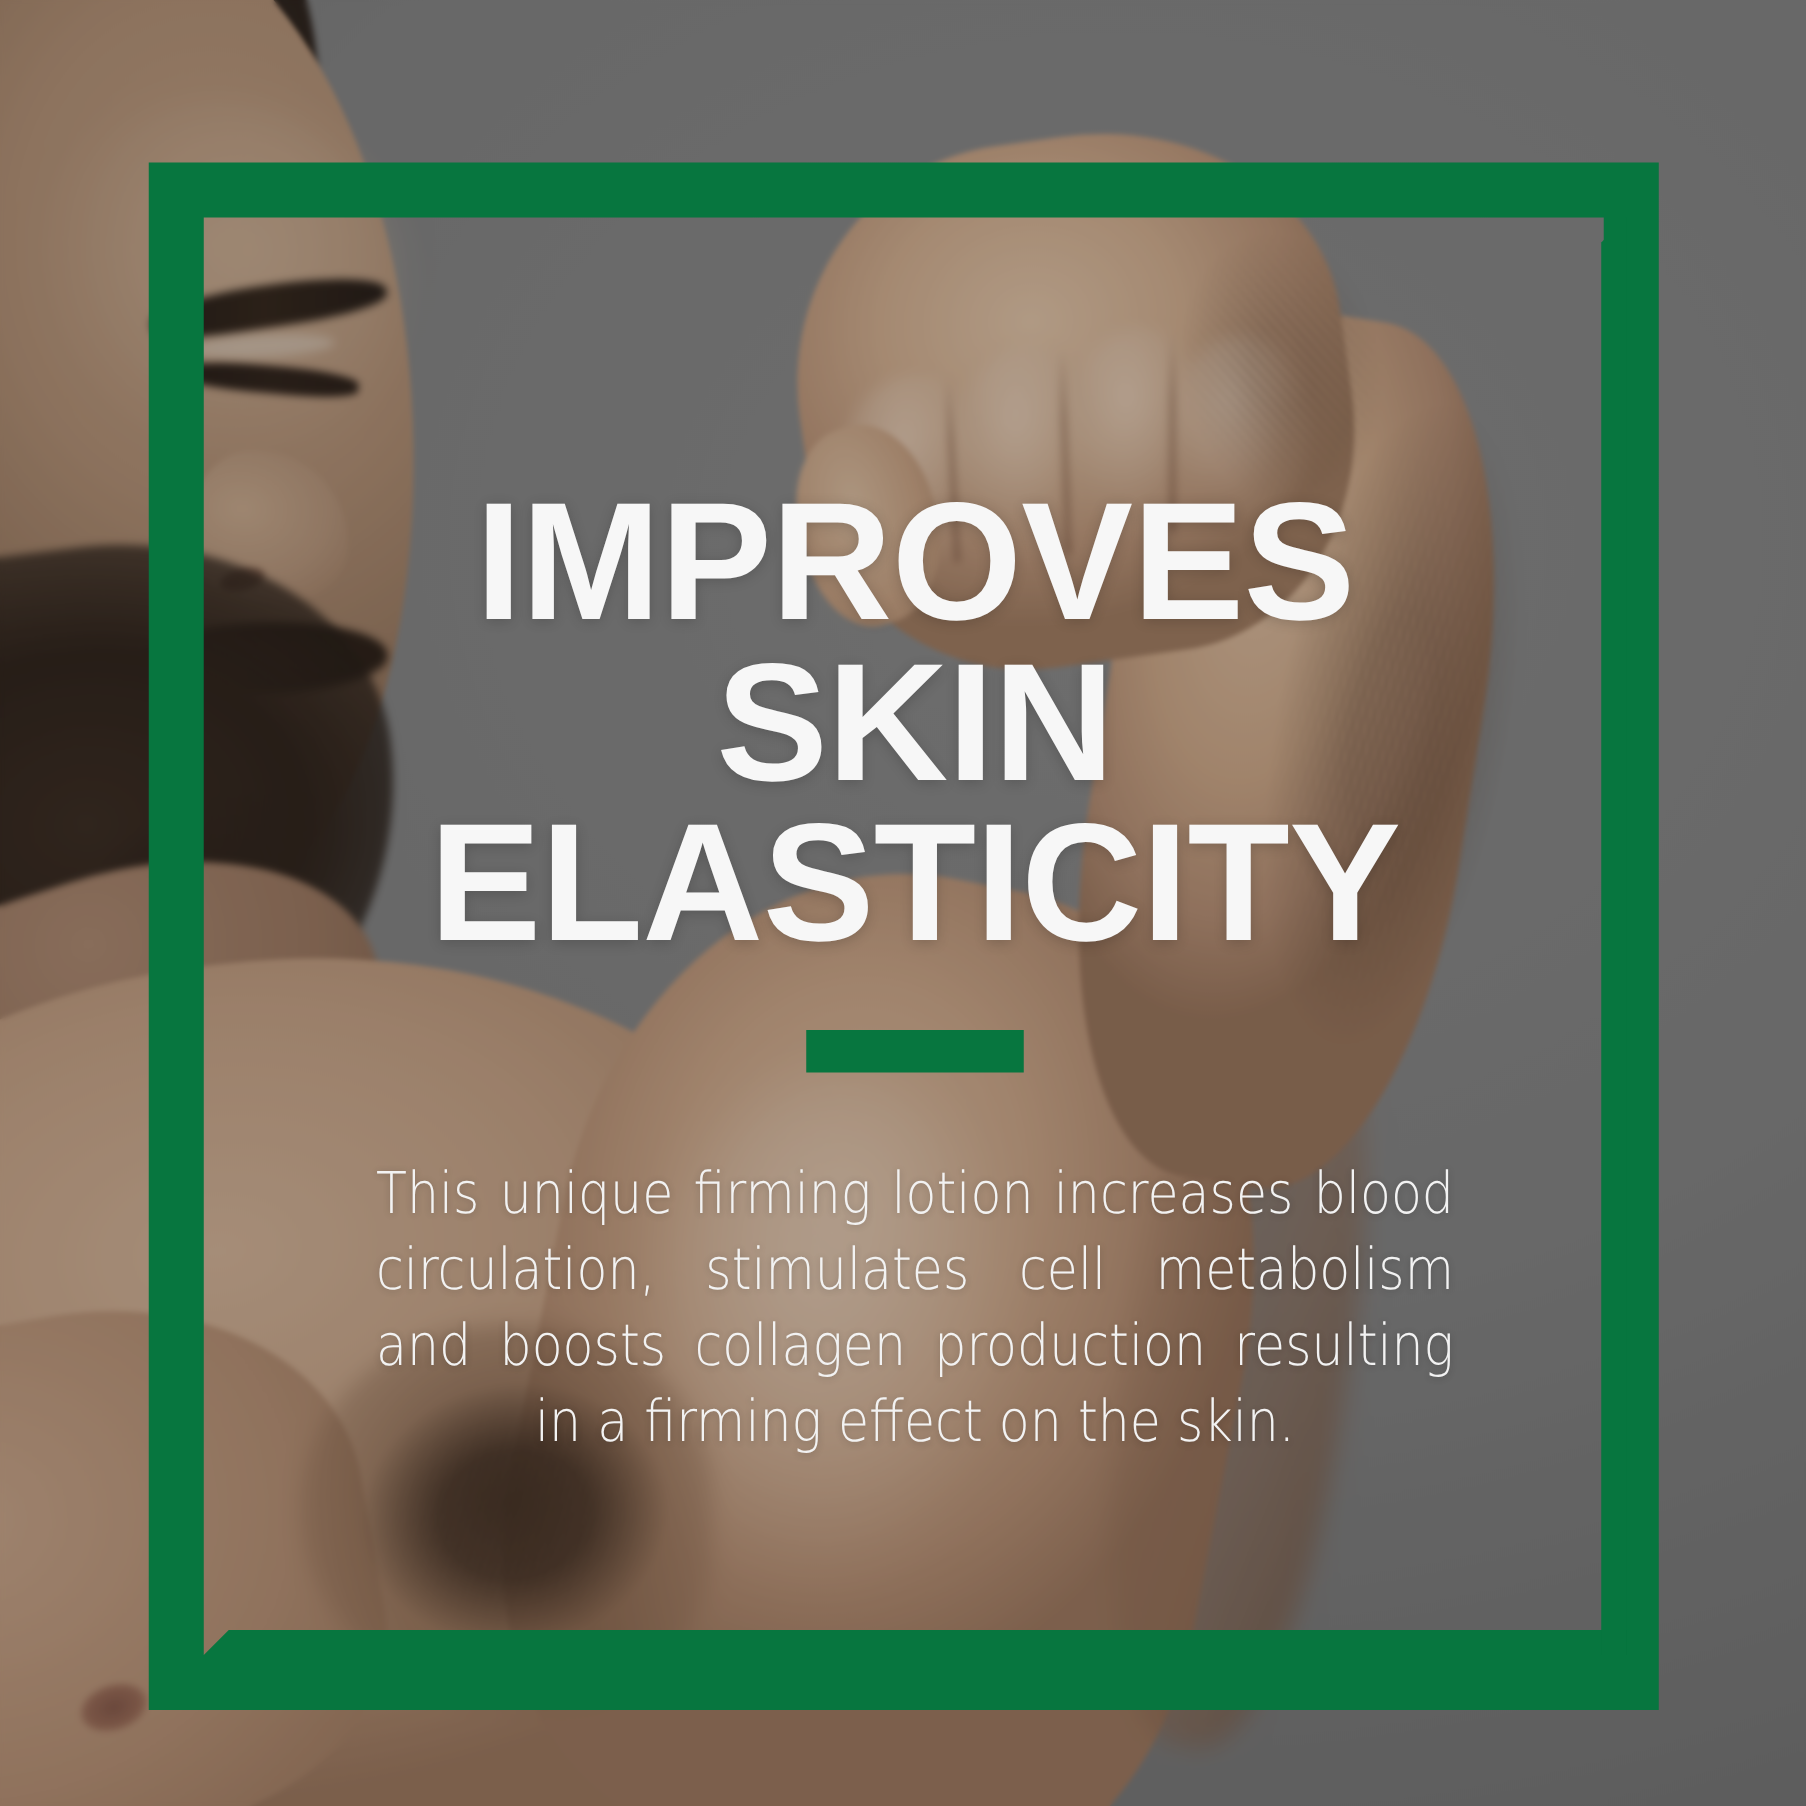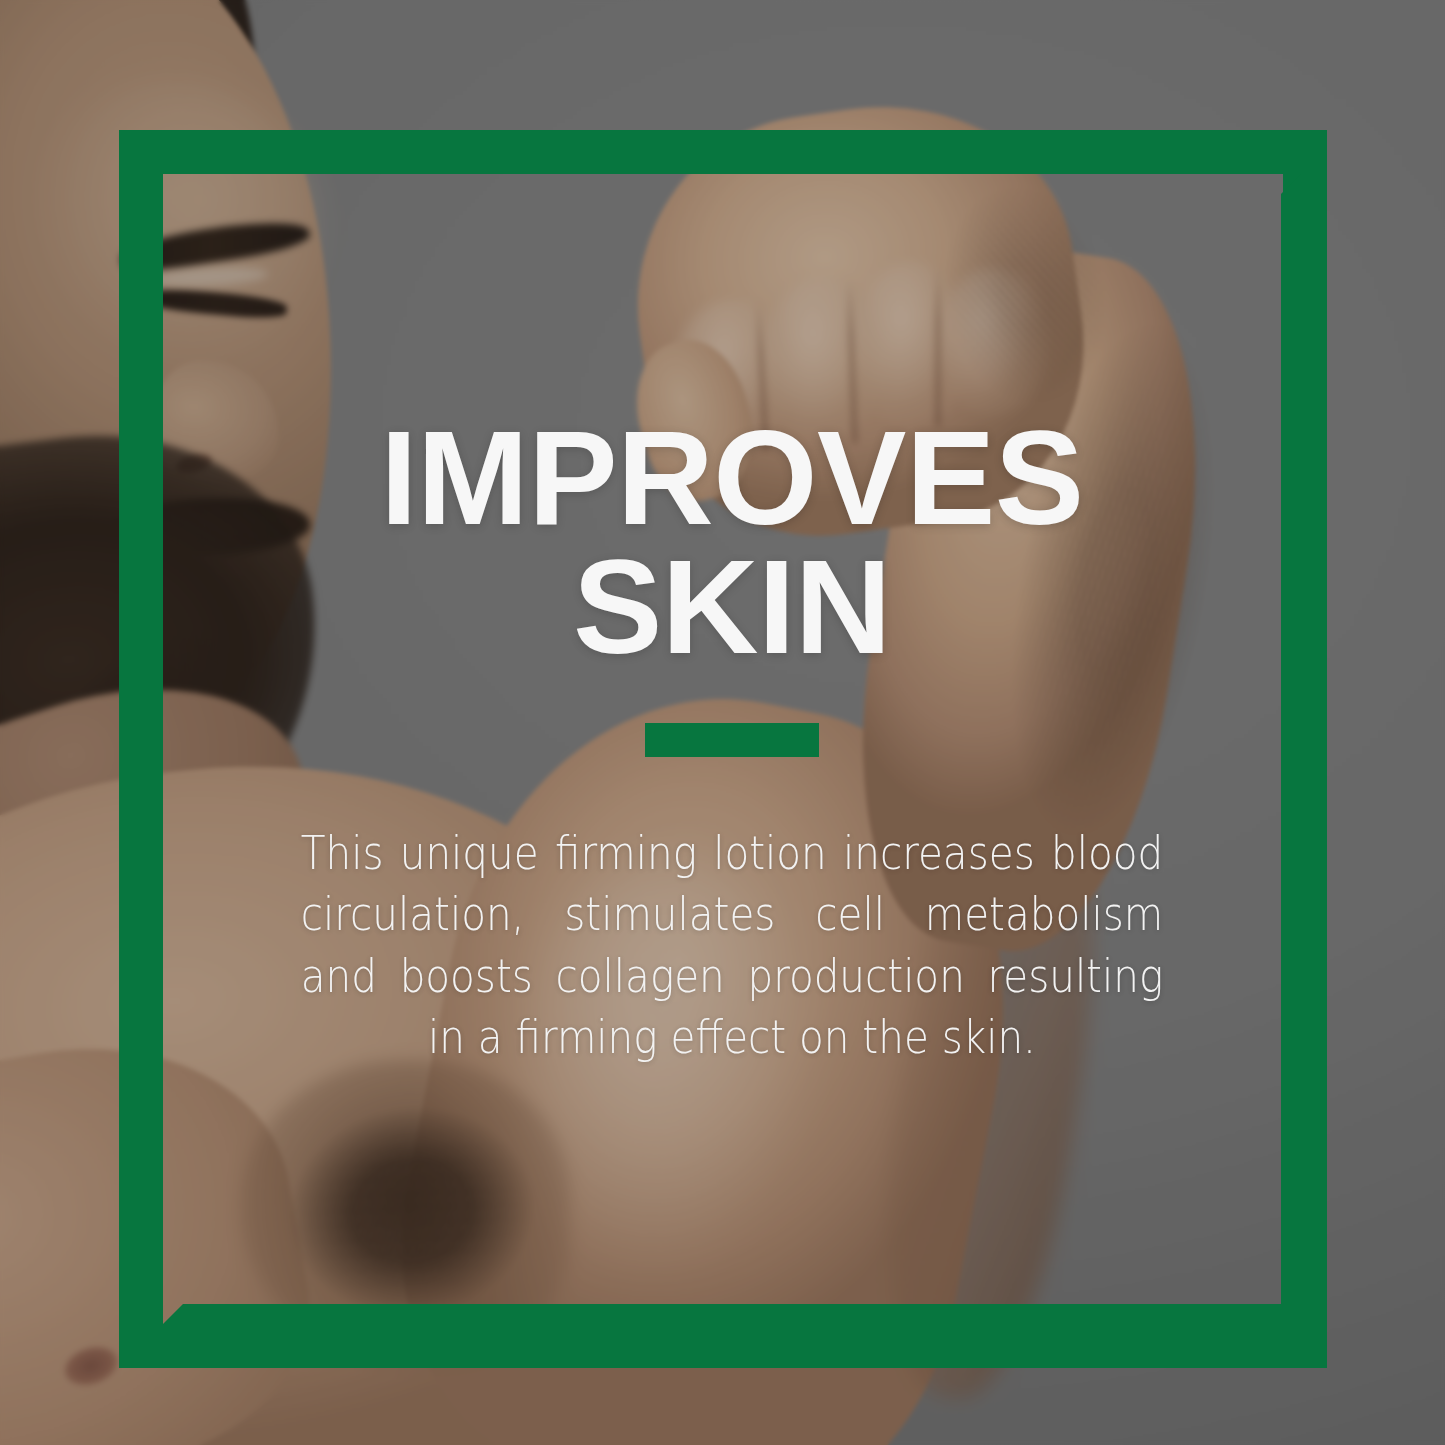--- a/index.html
+++ b/index.html
@@ -400,21 +400,21 @@
     
     border-top-color: transparent;
     border-left-color: transparent;
     pointer-events: none;
   }
 
   
   .content {
     position: absolute;
     left: 163px;
-    top: 192px;
+    top: 164px;
     width: 1138px;
     height: 1150px;
     display: flex;
     flex-direction: column;
     align-items: center;
     justify-content: flex-start;
     box-sizing: border-box;
     padding-top: 222px;
   }
   .headline {
@@ -501,18 +501,19 @@
 
   <div class="scrim"></div>
 
   <div class="frame-outer"></div>
   <div class="frame-inner"></div>
 
   <div class="content">
     <h1 class="headline">
       <span>IMPROVES SKIN</span>
       <br>
+      <span>ELASTICITY</span>
     </h1>
     <div class="divider"></div>
     <p class="body-copy">This unique firming lotion increases blood circulation, stimulates cell metabolism and boosts collagen production resulting in a firming effect on the skin.</p>
   </div>
 
 </div>
 
 </body></html>

